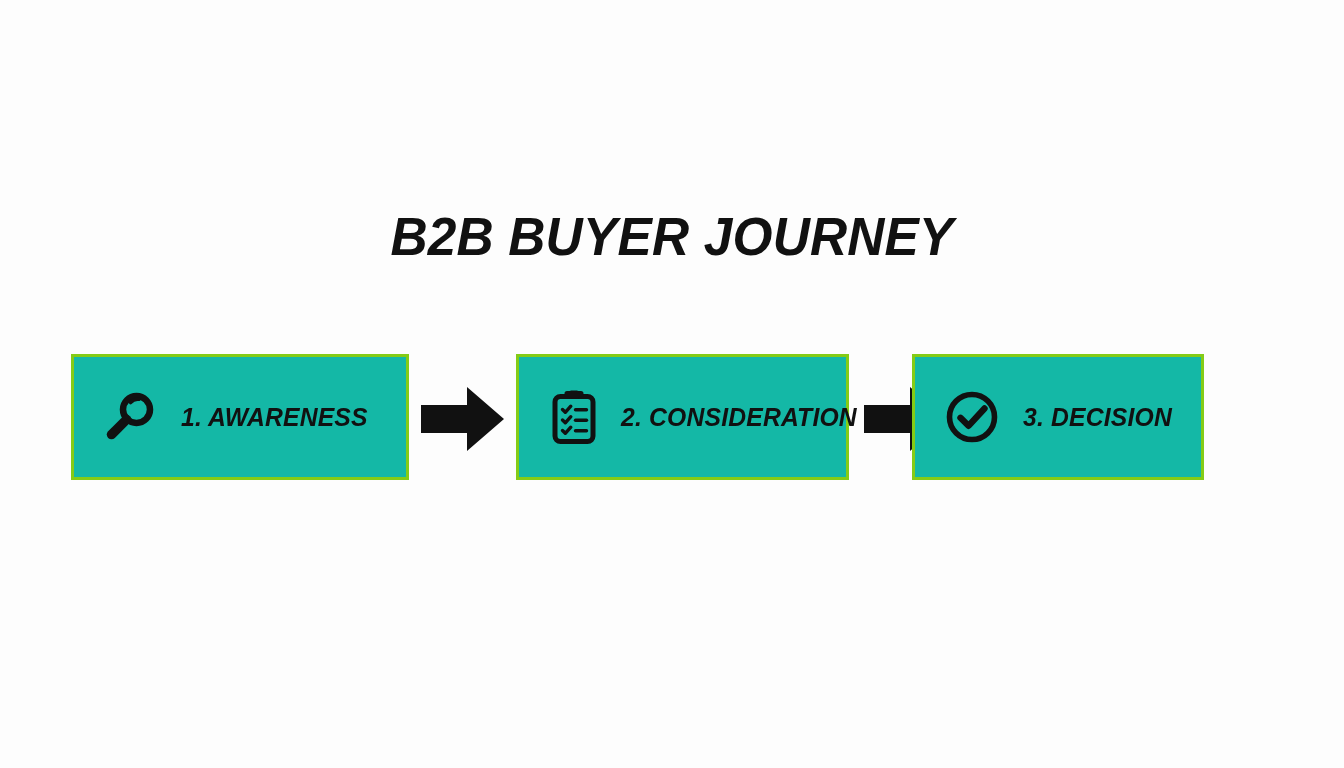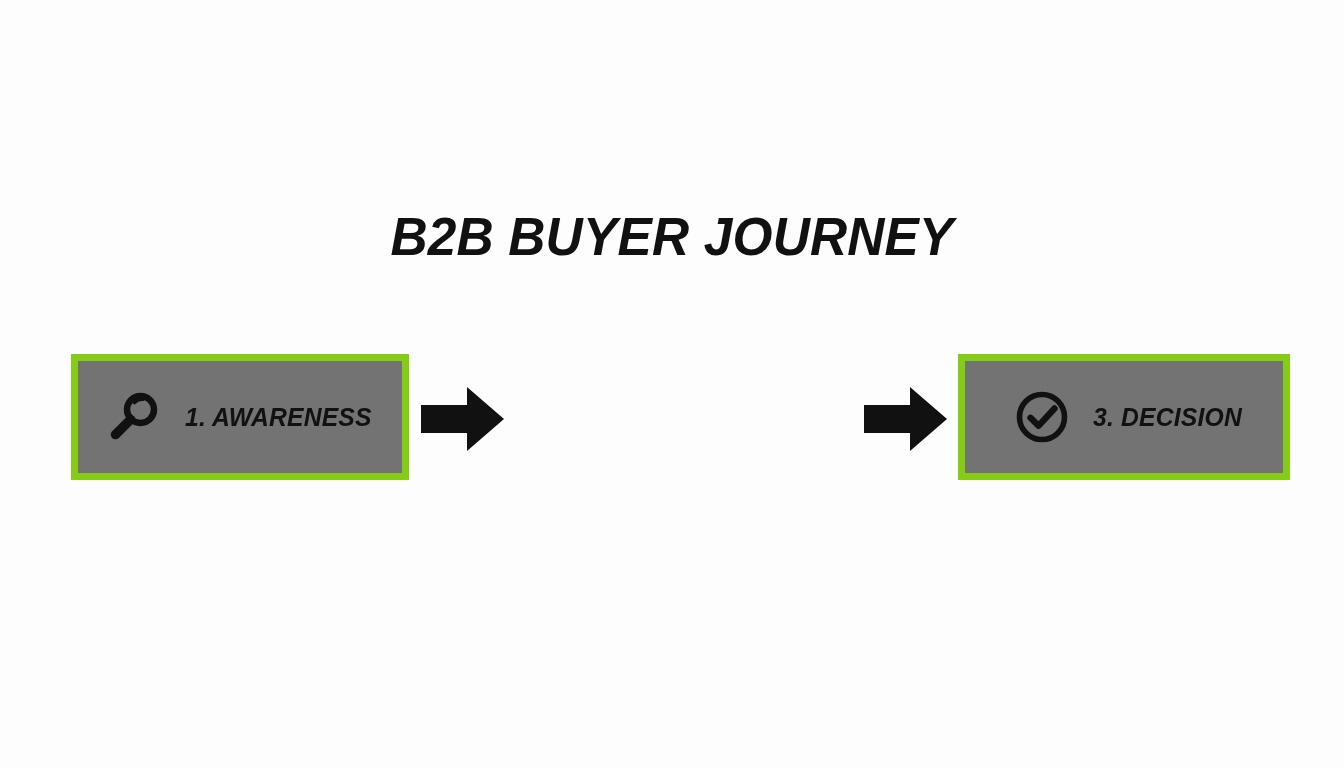--- a/index.html
+++ b/index.html
@@ -48,30 +48,30 @@
     top: 354px;
     width: 1219px;
     height: 126px;
   }
 
   .stage-box {
     position: absolute;
     top: 0;
     height: 126px;
     box-sizing: border-box;
-    border: 7px solid #84cc16;
-    background: #737373;
+    border: 3px solid #84cc16;
+    background: #14b8a6;
     display: flex;
     flex-direction: row;
     align-items: center;
   }
 
   .stage-box.stage-1 { left: 0px;   width: 338px; }
   .stage-box.stage-2 { left: 445px; width: 333px; }
-  .stage-box.stage-3 { left: 887px; width: 332px; padding-left: 20px; }
+  .stage-box.stage-3 { left: 841px; width: 292px; }
 
   .stage-icon {
     flex: 0 0 auto;
     width: 58px;
     height: 58px;
     margin-left: 27px;
     position: relative;
   }
   .stage-box.stage-2 .stage-icon { margin-left: 26px; }
   .stage-box.stage-3 .stage-icon { margin-left: 28px; }
@@ -131,20 +131,36 @@
       </span>
       <span class="stage-label">1. AWARENESS</span>
     </div>
 
     <div class="flow-arrow arrow-1">
       <svg viewBox="0 0 83 64" aria-hidden="true">
         <path d="M0 18 L46 18 L46 0 L83 32 L46 64 L46 46 L0 46 Z" fill="#111111"></path>
       </svg>
     </div>
 
+    <div class="stage-box stage-2">
+      <span class="stage-icon">
+        <svg viewBox="0 0 58 58" aria-hidden="true">
+          <rect x="10" y="8.5" width="38" height="45" rx="5.5" ry="5.5" fill="none" stroke="#111111" stroke-width="5"></rect>
+          <path d="M22 8.5 L22 5.5 L36 5.5 L36 8.5" fill="none" stroke="#111111" stroke-width="5" stroke-linejoin="round"></path>
+          <rect x="24" y="2.5" width="10" height="8" rx="2.2" ry="2.2" fill="#111111"></rect>
+          <path d="M17.5 21.5 L20.3 24.3 L25.8 18.2" fill="none" stroke="#111111" stroke-width="3.4" stroke-linecap="round" stroke-linejoin="round"></path>
+          <path d="M17.5 32.0 L20.3 34.8 L25.8 28.7" fill="none" stroke="#111111" stroke-width="3.4" stroke-linecap="round" stroke-linejoin="round"></path>
+          <path d="M17.5 42.5 L20.3 45.3 L25.8 39.2" fill="none" stroke="#111111" stroke-width="3.4" stroke-linecap="round" stroke-linejoin="round"></path>
+          <path d="M30.5 21.8 L41.5 21.8" stroke="#111111" stroke-width="3.4" stroke-linecap="round"></path>
+          <path d="M30.5 32.3 L41.5 32.3" stroke="#111111" stroke-width="3.4" stroke-linecap="round"></path>
+          <path d="M30.5 42.8 L41.5 42.8" stroke="#111111" stroke-width="3.4" stroke-linecap="round"></path>
+        </svg>
+      </span>
+      <span class="stage-label">2. CONSIDERATION</span>
+    </div>
 
     <div class="flow-arrow arrow-2">
       <svg viewBox="0 0 83 64" aria-hidden="true">
         <path d="M0 18 L46 18 L46 0 L83 32 L46 64 L46 46 L0 46 Z" fill="#111111"></path>
       </svg>
     </div>
 
     <div class="stage-box stage-3">
       <span class="stage-icon">
         <svg viewBox="0 0 58 58" aria-hidden="true">

